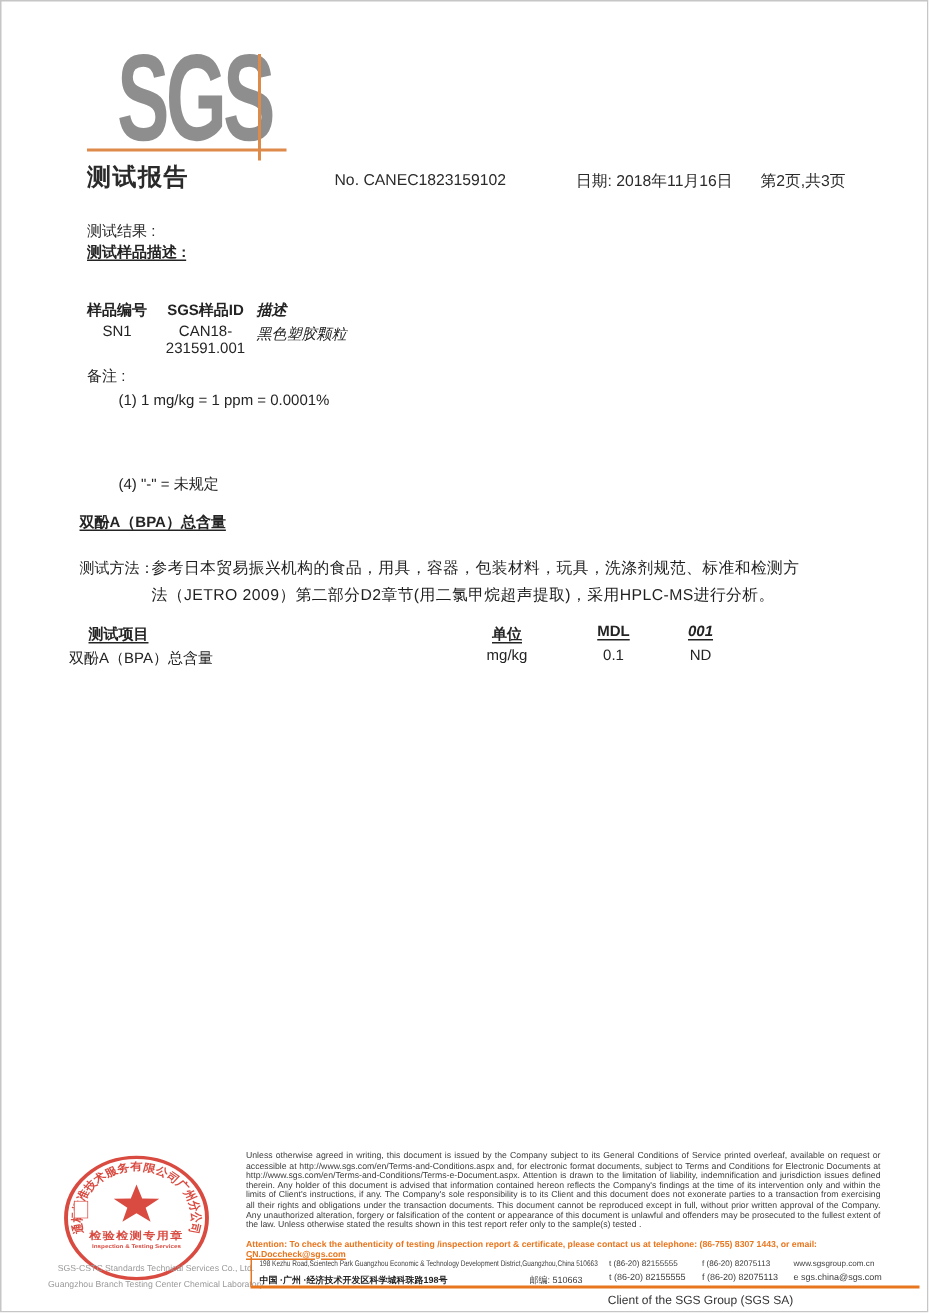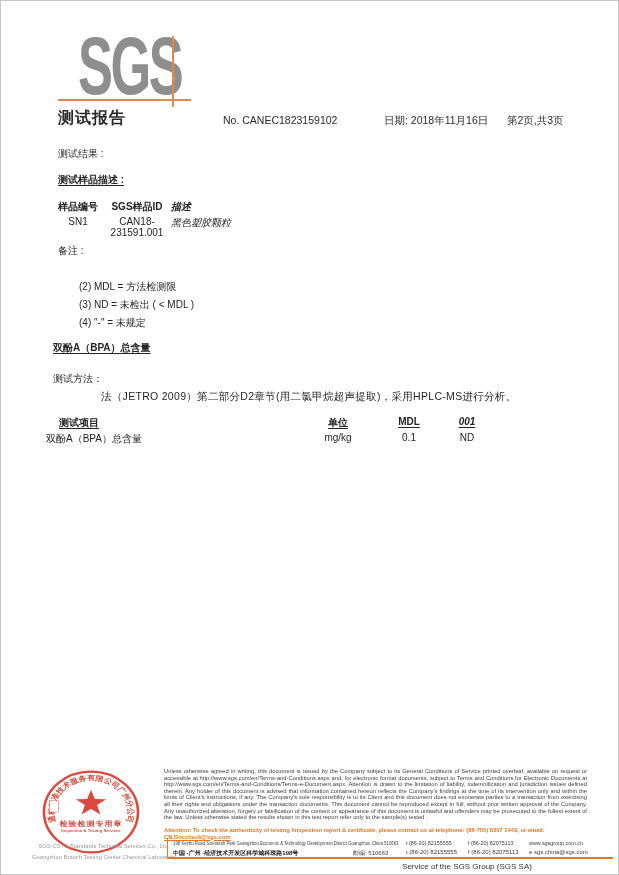--- a/index.html
+++ b/index.html
@@ -25,21 +25,21 @@
   .report-no   { left:222px; top:113px; font-size:10.5px; color:#2a2a2a; }
   .report-date { left:383px; top:113px; font-size:10.5px; color:#2a2a2a; }
   .report-page { left:506px; top:113px; font-size:10.5px; color:#2a2a2a; }
 
   .body-txt { font-size:10px; color:#242424; }
   .bold { font-weight:bold; }
   .u { text-decoration:underline; text-underline-offset:2px; }
   .italic { font-style:italic; }
 
   .results-label   { left:57px; top:146px; }
-  .sample-heading  { left:57px; top:172px; }
+  .sample-heading  { left:57px; top:160px; }
 
   
   .st-c1 { left:45px;  width:64px; text-align:center; }
   .st-c2 { left:99px;  width:74px; text-align:center; }
   .st-c3 { left:170px; width:140px; text-align:left;font-style:italic; }
   .st-hdr { top:199px; }
   .st-row { top:215px; }
 
   .notes-label { left:57px; top:243px; }
   .note-line { left:78px; width:300px; }
@@ -108,26 +108,26 @@
   <div>
     <span class="abs body-txt bold st-hdr st-c1">样品编号</span>
     <span class="abs body-txt bold st-hdr st-c2">SGS样品ID</span>
     <span class="abs body-txt bold st-hdr st-c3">描述</span>
     <span class="abs body-txt st-row st-c1">SN1</span>
     <span class="abs body-txt st-row st-c2">CAN18-231591.001</span>
     <span class="abs body-txt st-row st-c3">黑色塑胶颗粒</span>
   </div>
 
   <div class="abs body-txt notes-label">备注 :</div>
-  <div class="abs body-txt note-line" style="top:279px">(2) MDL = 方法检测限</div>
-  <div class="abs body-txt note-line" style="top:297px">(3) ND = 未检出 ( &lt; MDL )</div>
+  <div class="abs body-txt note-line" style="top:261px">(1) 1 mg/kg = 1 ppm = 0.0001%</div>
   <div class="abs body-txt note-line" style="top:315px">(4) "-" = 未规定</div>
 
   <div class="abs body-txt bold u bpa-heading">双酚A（BPA）总含量</div>
   <div class="abs body-txt method-label">测试方法：</div>
+  <div class="abs method-line" style="top:371px">参考日本贸易振兴机构的食品，用具，容器，包装材料，玩具，洗涤剂规范、标准和检测方</div>
   <div class="abs method-line" style="top:389px">法（JETRO 2009）第二部分D2章节(用二氯甲烷超声提取)，采用HPLC-MS进行分析。</div>
 
   <div>
     <span class="abs body-txt bold u rt-hdr rt-c1h">测试项目</span>
     <span class="abs body-txt bold u rt-hdr rt-c2">单位</span>
     <span class="abs body-txt bold u rt-hdr rt-c3">MDL</span>
     <span class="abs body-txt bold u italic rt-hdr rt-c4">001</span>
     <span class="abs body-txt rt-row rt-c1">双酚A（BPA）总含量</span>
     <span class="abs body-txt rt-row rt-c2">mg/kg</span>
     <span class="abs body-txt rt-row rt-c3">0.1</span>
@@ -165,15 +165,15 @@
   <div class="abs addr-line addr2">
     <span class="a-cn">中国 ·广州 ·经济技术开发区科学城科珠路198号</span>
     <span class="a-post">邮编: 510663</span>
     <span class="a-tel">t (86-20) 82155555</span>
     <span class="a-fax">f (86-20) 82075113</span>
     <span class="a-last">e  sgs.china@sgs.com</span>
   </div>
 
   <div class="abs foot-vline"></div>
   <div class="abs foot-hline"></div>
-  <div class="abs member">Service of the SGS Group (SGS SA)</div>
+  <div class="abs member">Client of the SGS Group (SGS SA)</div>
 
 </div>
 
 </body></html>

